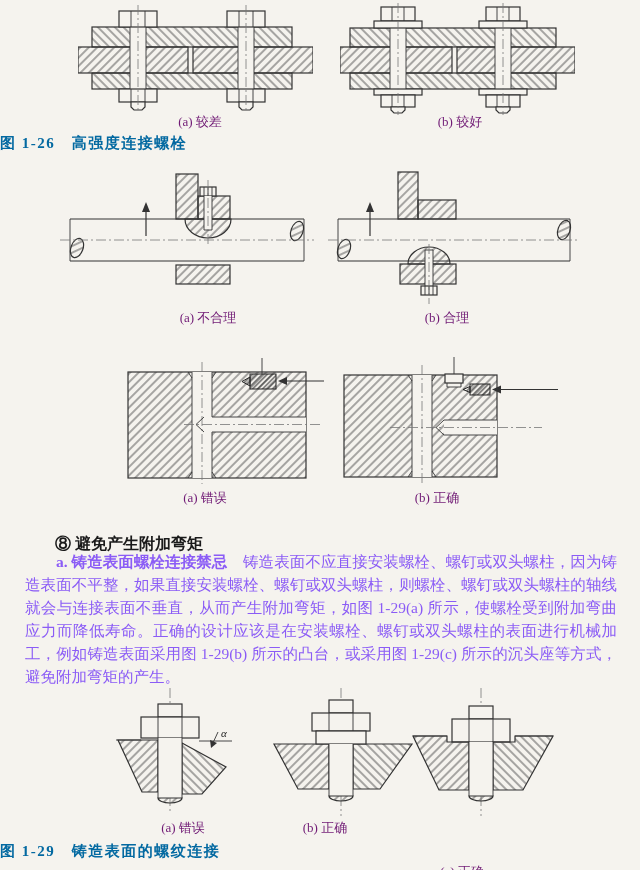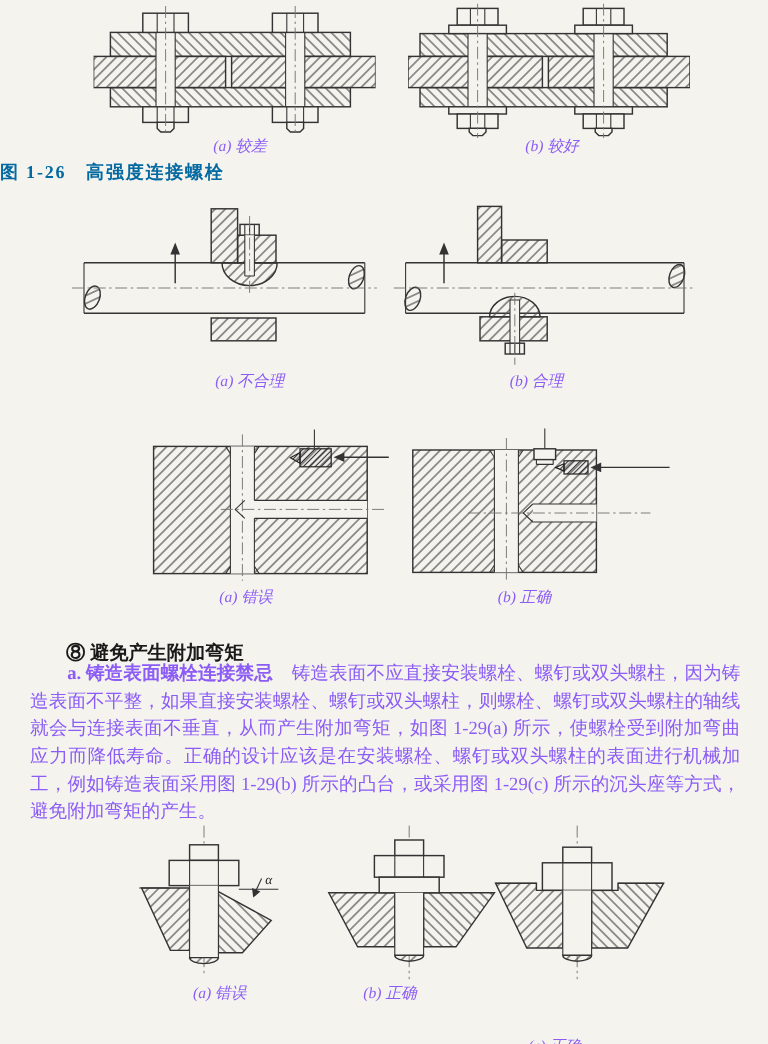--- a/index.html
+++ b/index.html
@@ -5,23 +5,22 @@
   html,body{margin:0;padding:0;}
   body{background:#e9e7e2;}
   #page{
     position:relative;width:640px;height:870px;margin:0 auto;
     background:#f5f3ee;overflow:hidden;
     font-family:"Liberation Serif","DejaVu Serif",serif;color:#222;
   }
   .drawing{position:absolute;}
   .sub{
     position:absolute;transform:translateX(-50%);
-    font-size:13px;color:#8b5cf6;white-space:nowrap;
+    font-size:13px;color:#701a75;white-space:nowrap;
     font-family:"Liberation Serif","DejaVu Serif",serif;
-    font-style:italic;
   }
   .figcap{
     position:absolute;left:0;width:100%;text-align:left;
     font-size:15px;font-weight:bold;color:#0369a1;letter-spacing:1.5px;white-space:nowrap;
   }
   .heading{
     position:absolute;left:55px;font-size:16px;font-weight:bold;color:#1a1a1a;
   }
   .bodytext{
     position:absolute;left:25px;width:592px;margin:0;
@@ -337,14 +336,15 @@
       <rect class="clr" x="64" y="58" width="24" height="54"></rect>
       <line class="thin" x1="64" y1="58" x2="64" y2="112"></line>
         <line class="thin" x1="88" y1="58" x2="88" y2="112"></line>
       <path class="hatchA" d="M64,112 A12,5 0 0 0 88,112 Z"></path>
     </g>
   </svg>
 
   <div class="sub" style="left:183px;top:819px">(a) 错误</div>
   <div class="sub" style="left:325px;top:819px">(b) 正确</div>
   <div class="sub" style="left:462px;top:863px">(c) 正确</div>
+  <div class="figcap" style="top:842px">图 1-29　铸造表面的螺纹连接</div>
 
 </div>
 
 </body></html>

